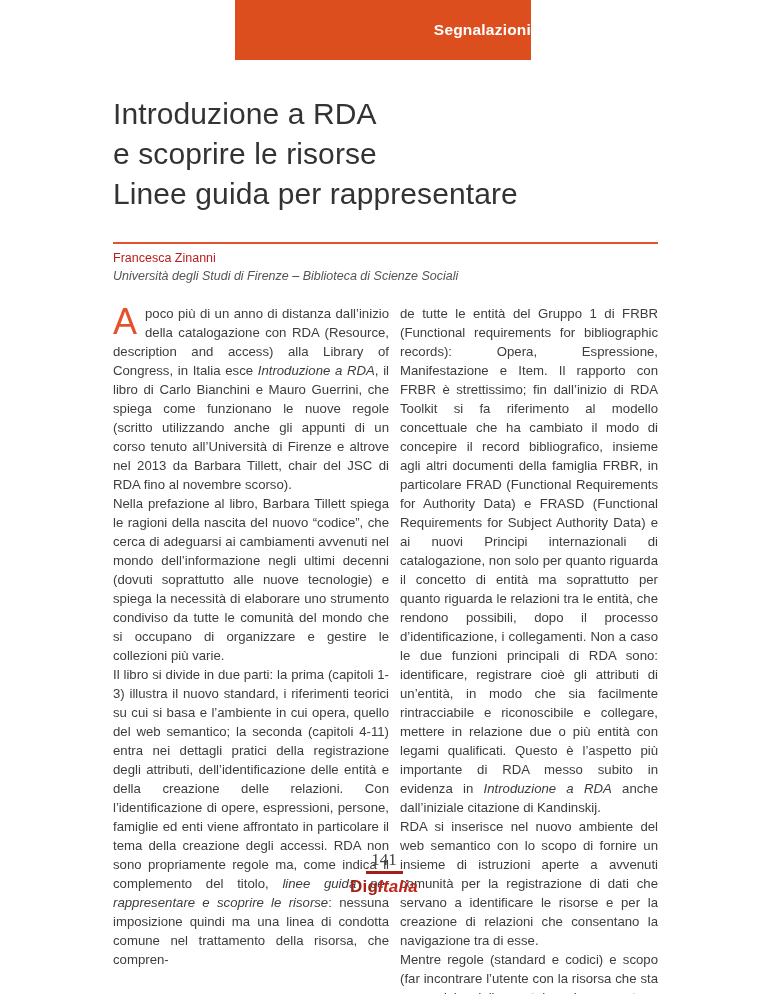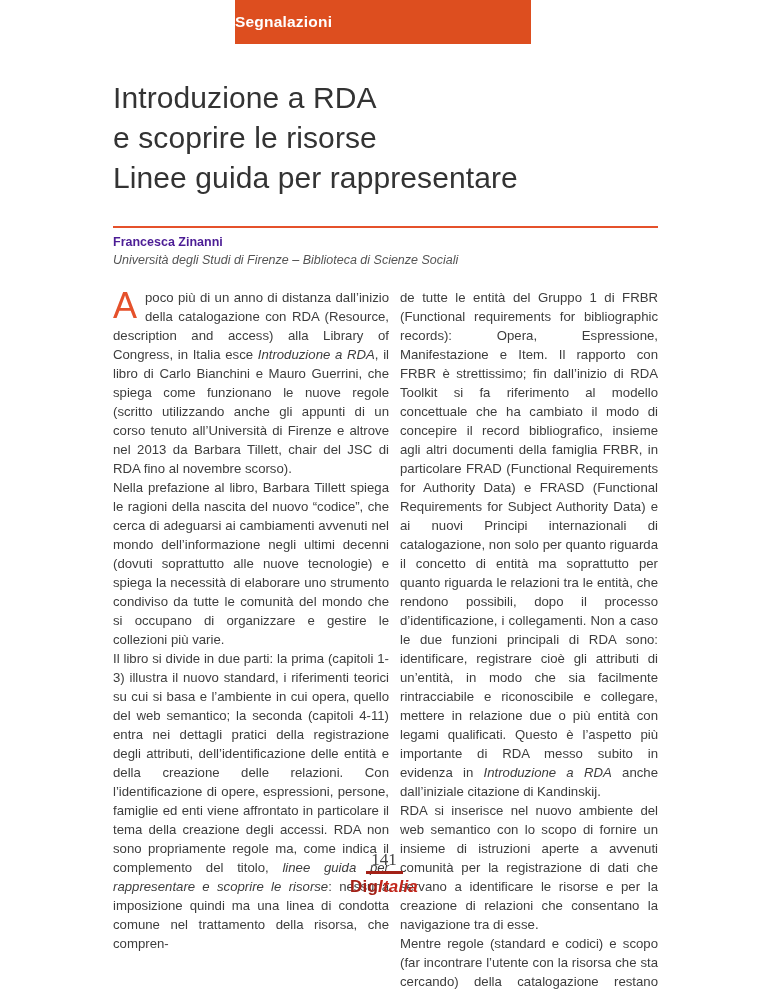--- a/index.html
+++ b/index.html
@@ -11,25 +11,25 @@
   .page {
     position: relative;
     width: 768px;
     height: 994px;
     background: #ffffff;
     overflow: hidden;
   }
   .banner {
     margin-left: 235px;
     width: 296px;
-    height: 44px;
+    height: 60px;
     background: var(--banner-bg, #dd4e1f);
     display: flex;
     align-items: center;
-    justify-content: flex-start;
+    justify-content: flex-end;
   }
   .banner-label {
     color: #ffffff;
     font-size: 15.5px;
     font-weight: bold;
     letter-spacing: 0.2px;
   }
   .content {
     margin: 34px 110px 0 113px;
     width: 545px;
@@ -44,22 +44,22 @@
   }
   .title-line { display: block; }
   .rule {
     height: 2px;
     background: var(--accent-orange, #e5512b);
     margin-top: 28px;
   }
   .author {
     margin-top: 7px;
     font-size: 12.5px;
-    font-weight: bold;
-    color: #4c1d95;
+    font-weight: normal;
+    color: #b91c1c;
   }
   .affiliation {
     margin-top: 4px;
     font-size: 12.5px;
     font-style: italic;
     color: #555555;
   }
   .columns {
     display: flex;
     gap: 11px;

